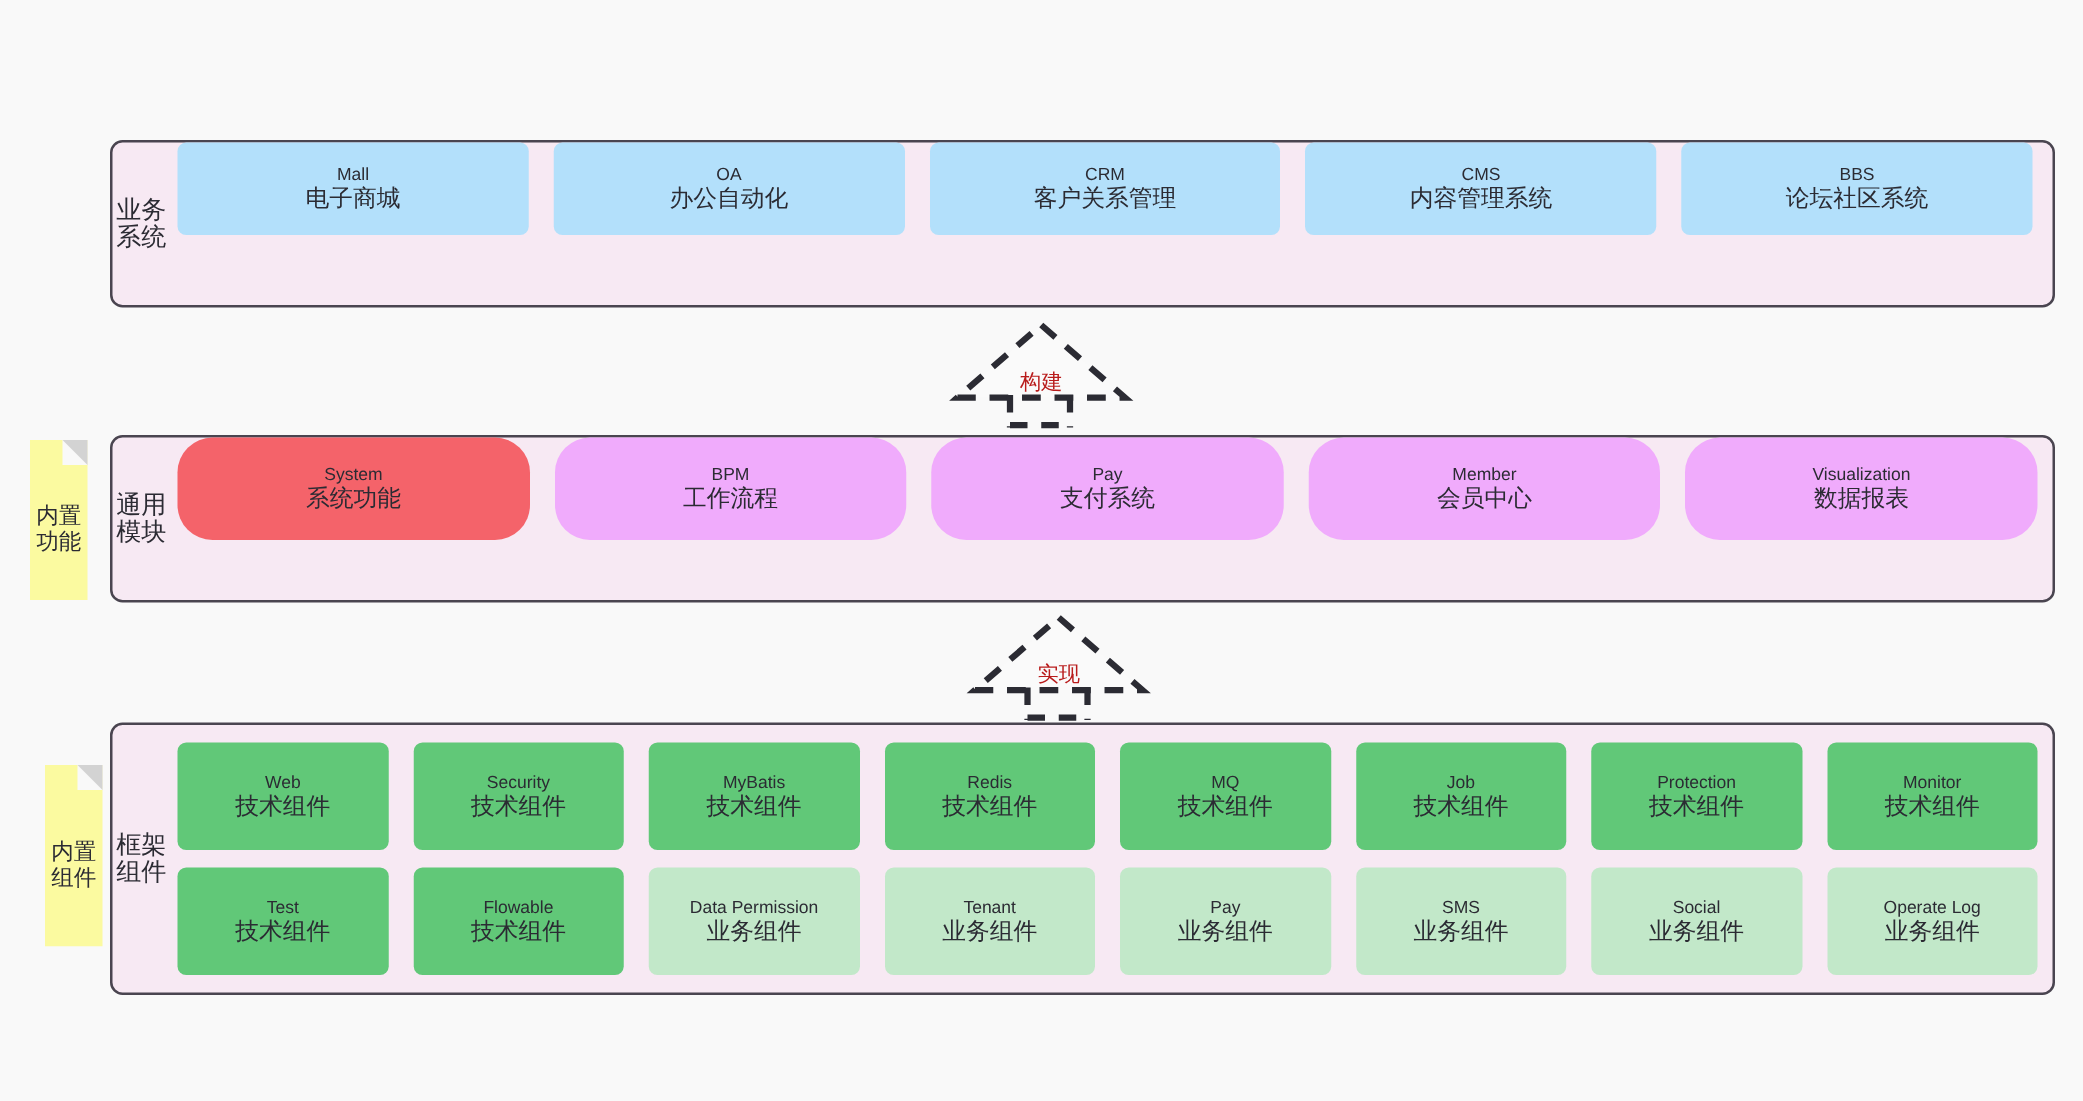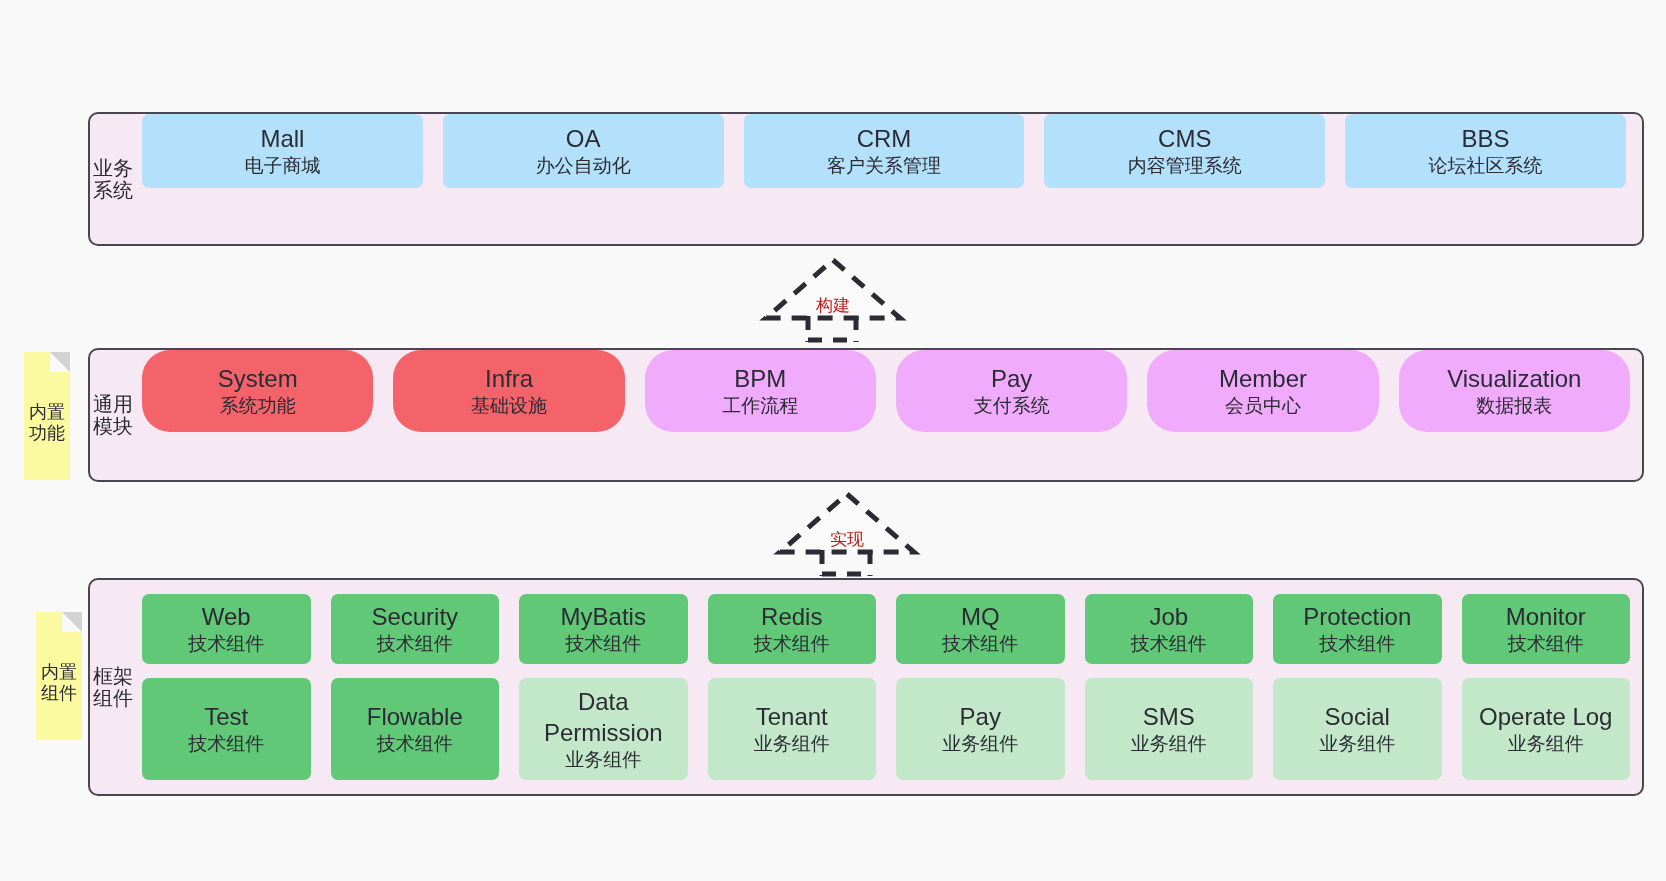--- a/index.html
+++ b/index.html
@@ -53,21 +53,21 @@
     border-radius: 7px;
     display: flex;
     flex-direction: column;
     align-items: center;
     justify-content: center;
     text-align: center;
     color: #2b2b33;
     line-height: 1.3;
     padding: 4px 6px;
   }
-  .card .t1 { font-size: 24px; }
+  .card .t1 { font-size: 14px; }
   .card .t2 { font-size: 19px; }
 
   
   .c-blue       { background: #b3e0fb; }
   .c-red        { background: #f4636a; }
   .c-pink       { background: #f0abfc; }
   .c-green      { background: #61c878; }
   .c-lightgreen { background: #c2e8c9; }
 
   
@@ -104,21 +104,21 @@
     border-color: transparent #d3d3d3 transparent transparent;
   }
   .sticky::before {
     content: "";
     position: absolute;
     top: 0; right: 0;
     width: 20px; height: 20px;
     background: #f9f9f9;
   }
   #sticky-common { left: 24px; top: 352px; height: 128px; }
-  #sticky-frame  { left: 36px; top: 612px; height: 128px; }
+  #sticky-frame  { left: 36px; top: 612px; height: 145px; }
 
   
   .arrow { position: absolute; }
   .arrow svg { display: block; overflow: visible; }
   .arrow-label {
     position: absolute;
     font-size: 17px;
     color: #b91c1c;
     background: transparent;
     white-space: nowrap;
@@ -174,24 +174,20 @@
   <div class="sticky" id="sticky-common">内置功能</div>
 
   <div class="layer" id="layer-common">
     <div class="layer-title">通用模块</div>
     <div class="cards">
 
       <div class="card c-red">
         <span class="t1">System</span>
         <span class="t2">系统功能</span>
       </div>
-      <div class="card c-red">
-        <span class="t1">Infra</span>
-        <span class="t2">基础设施</span>
-      </div>
       <div class="card c-pink">
         <span class="t1">BPM</span>
         <span class="t2">工作流程</span>
       </div>
       <div class="card c-pink">
         <span class="t1">Pay</span>
         <span class="t2">支付系统</span>
       </div>
       <div class="card c-pink">
         <span class="t1">Member</span>

